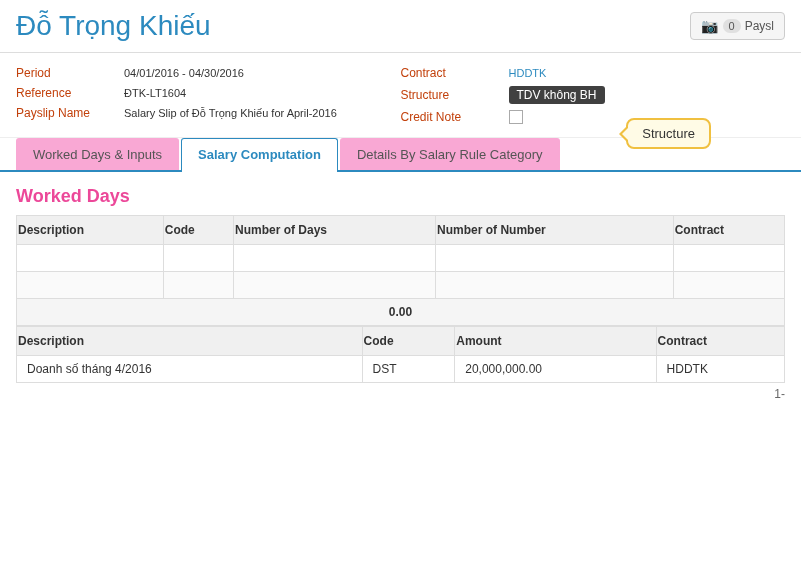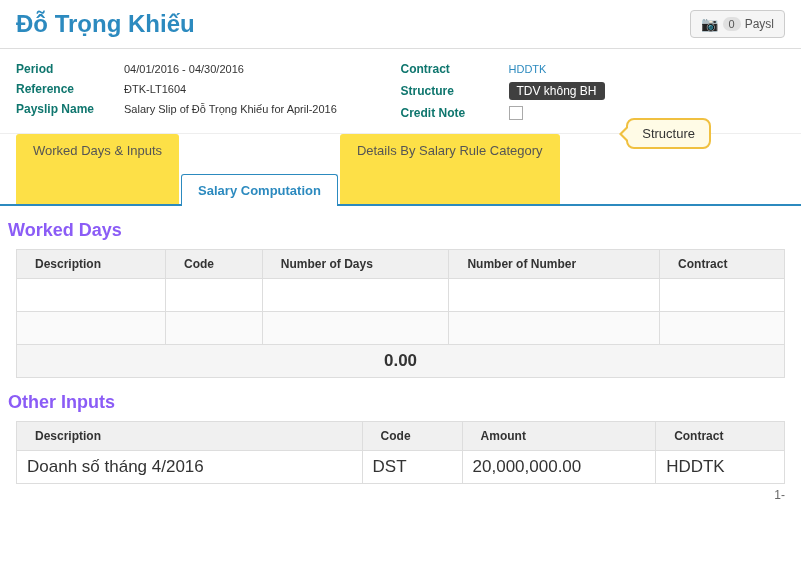--- a/index.html
+++ b/index.html
@@ -1,26 +1,26 @@
 <!DOCTYPE html>
 <html><head>
   <meta charset="utf-8">
   <style>
     * { box-sizing: border-box; margin: 0; padding: 0; }
     body { font-family: Arial, sans-serif; font-size: 13px; color: #333; background: #fff; width: 801px; overflow-x: hidden; }
 
     .top-bar { background: #fff; border-bottom: 1px solid #ddd; padding: 10px 16px; display: flex; align-items: center; justify-content: space-between; }
-    .employee-name { font-size: 24px; font-weight: bold; color: #2c8abf; }
+    .employee-name { font-size: 28px; font-weight: normal; color: #2c8abf; }
     .payslip-btn { background: #f5f5f5; border: 1px solid #ccc; border-radius: 4px; padding: 5px 10px; display: flex; align-items: center; gap: 4px; cursor: pointer; font-size: 12px; color: #555; }
     .payslip-btn .cam-icon { color: #888; font-size: 14px; }
     .payslip-btn .badge { background: #e0e0e0; border-radius: 10px; padding: 1px 6px; font-size: 11px; }
 
     .info-section { padding: 10px 16px; border-bottom: 1px solid #eee; display: grid; grid-template-columns: 1fr 1fr; gap: 4px 0; }
     .info-row { display: flex; align-items: center; gap: 8px; padding: 3px 0; }
-    .info-label { font-weight: bold; color: #0f766e; min-width: 100px; font-size: 12px; }
+    .info-label { font-weight: normal; color: #c2410c; min-width: 100px; font-size: 12px; }
     .info-value { color: #333; font-size: 11px; }
     .info-value.link { color: #2c8abf; cursor: pointer; }
     .structure-badge { background: #404040; color: #fff; padding: 2px 8px; border-radius: 3px; font-size: 12px; }
     .checkbox { width: 14px; height: 14px; border: 1px solid #aaa; display: inline-block; }
 
     .tooltip-structure {
       position: absolute;
       right: 90px;
       top: 118px;
       background: #fffbe6;
@@ -45,28 +45,28 @@
       content: '';
       position: absolute;
       left: -14px;
       top: 50%;
       transform: translateY(-50%);
       border: 8px solid transparent;
       border-right-color: #fffbe6;
     }
 
     .tabs { display: flex; border-bottom: 2px solid #2c8abf; padding: 0 16px; gap: 0; }
-    .tab { padding: 8px 16px; font-size: 13px; cursor: pointer; border: 1px solid transparent; border-bottom: none; color: #555; background: #fde047; margin-right: 2px; border-radius: 3px 3px 0 0; }
-    .tab.active { background: #fff; border-color: #2c8abf; border-bottom-color: #fff; color: #2c8abf; font-weight: bold; margin-bottom: -2px; z-index: 1; margin-top: 40px; }
+    .tab { padding: 8px 16px; font-size: 13px; cursor: pointer; border: 1px solid transparent; border-bottom: none; color: #555; background: #f9a8d4; margin-right: 2px; border-radius: 3px 3px 0 0; }
+    .tab.active { background: #fff; border-color: #2c8abf; border-bottom-color: #fff; color: #2c8abf; font-weight: bold; margin-bottom: -2px; z-index: 1; }
 
-    .section-title { font-size: 18px; font-weight: bold; color: #8b5cf6; padding: 14px 8px 8px; }
+    .section-title { font-size: 18px; font-weight: bold; color: #ec4899; padding: 14px 16px 8px; }
 
     .data-table { width: 100%; border-collapse: collapse; }
-    .data-table th { background: #f0f0f0; border: 1px solid #ddd; padding: 7px 18px; text-align: left; font-size: 12px; font-weight: bold; color: #333; }
-    .data-table td { border: 1px solid #ddd; padding: 6px 10px; font-size: 17px; color: #333; }
+    .data-table th { background: #f0f0f0; border: 1px solid #ddd; padding: 7px 1px; text-align: left; font-size: 12px; font-weight: bold; color: #333; }
+    .data-table td { border: 1px solid #ddd; padding: 6px 10px; font-size: 12px; color: #333; }
     .data-table tr:nth-child(even) { background: #fafafa; }
     .data-table tr.total-row td { background: #f5f5f5; font-weight: bold; text-align: center; }
 
     .table-wrapper { padding: 0 16px; }
 
     .right-col { position: relative; }
     .page-wrapper { position: relative; }
   </style>
 </head>
 <body>
@@ -161,21 +161,20 @@
           </tr>
           <tr class="total-row">
             <td colspan="5">0.00</td>
           </tr>
         </tbody>
       </table>
     </div>
   </div>
 
   <div style="position:relative;">
-    <div class="section-title">Other Inputs</div>
 
     <div class="table-wrapper">
       <table class="data-table">
         <thead>
           <tr>
             <th style="width:45%">Description</th>
             <th>Code</th>
             <th>Amount</th>
             <th>Contract</th>
           </tr>

